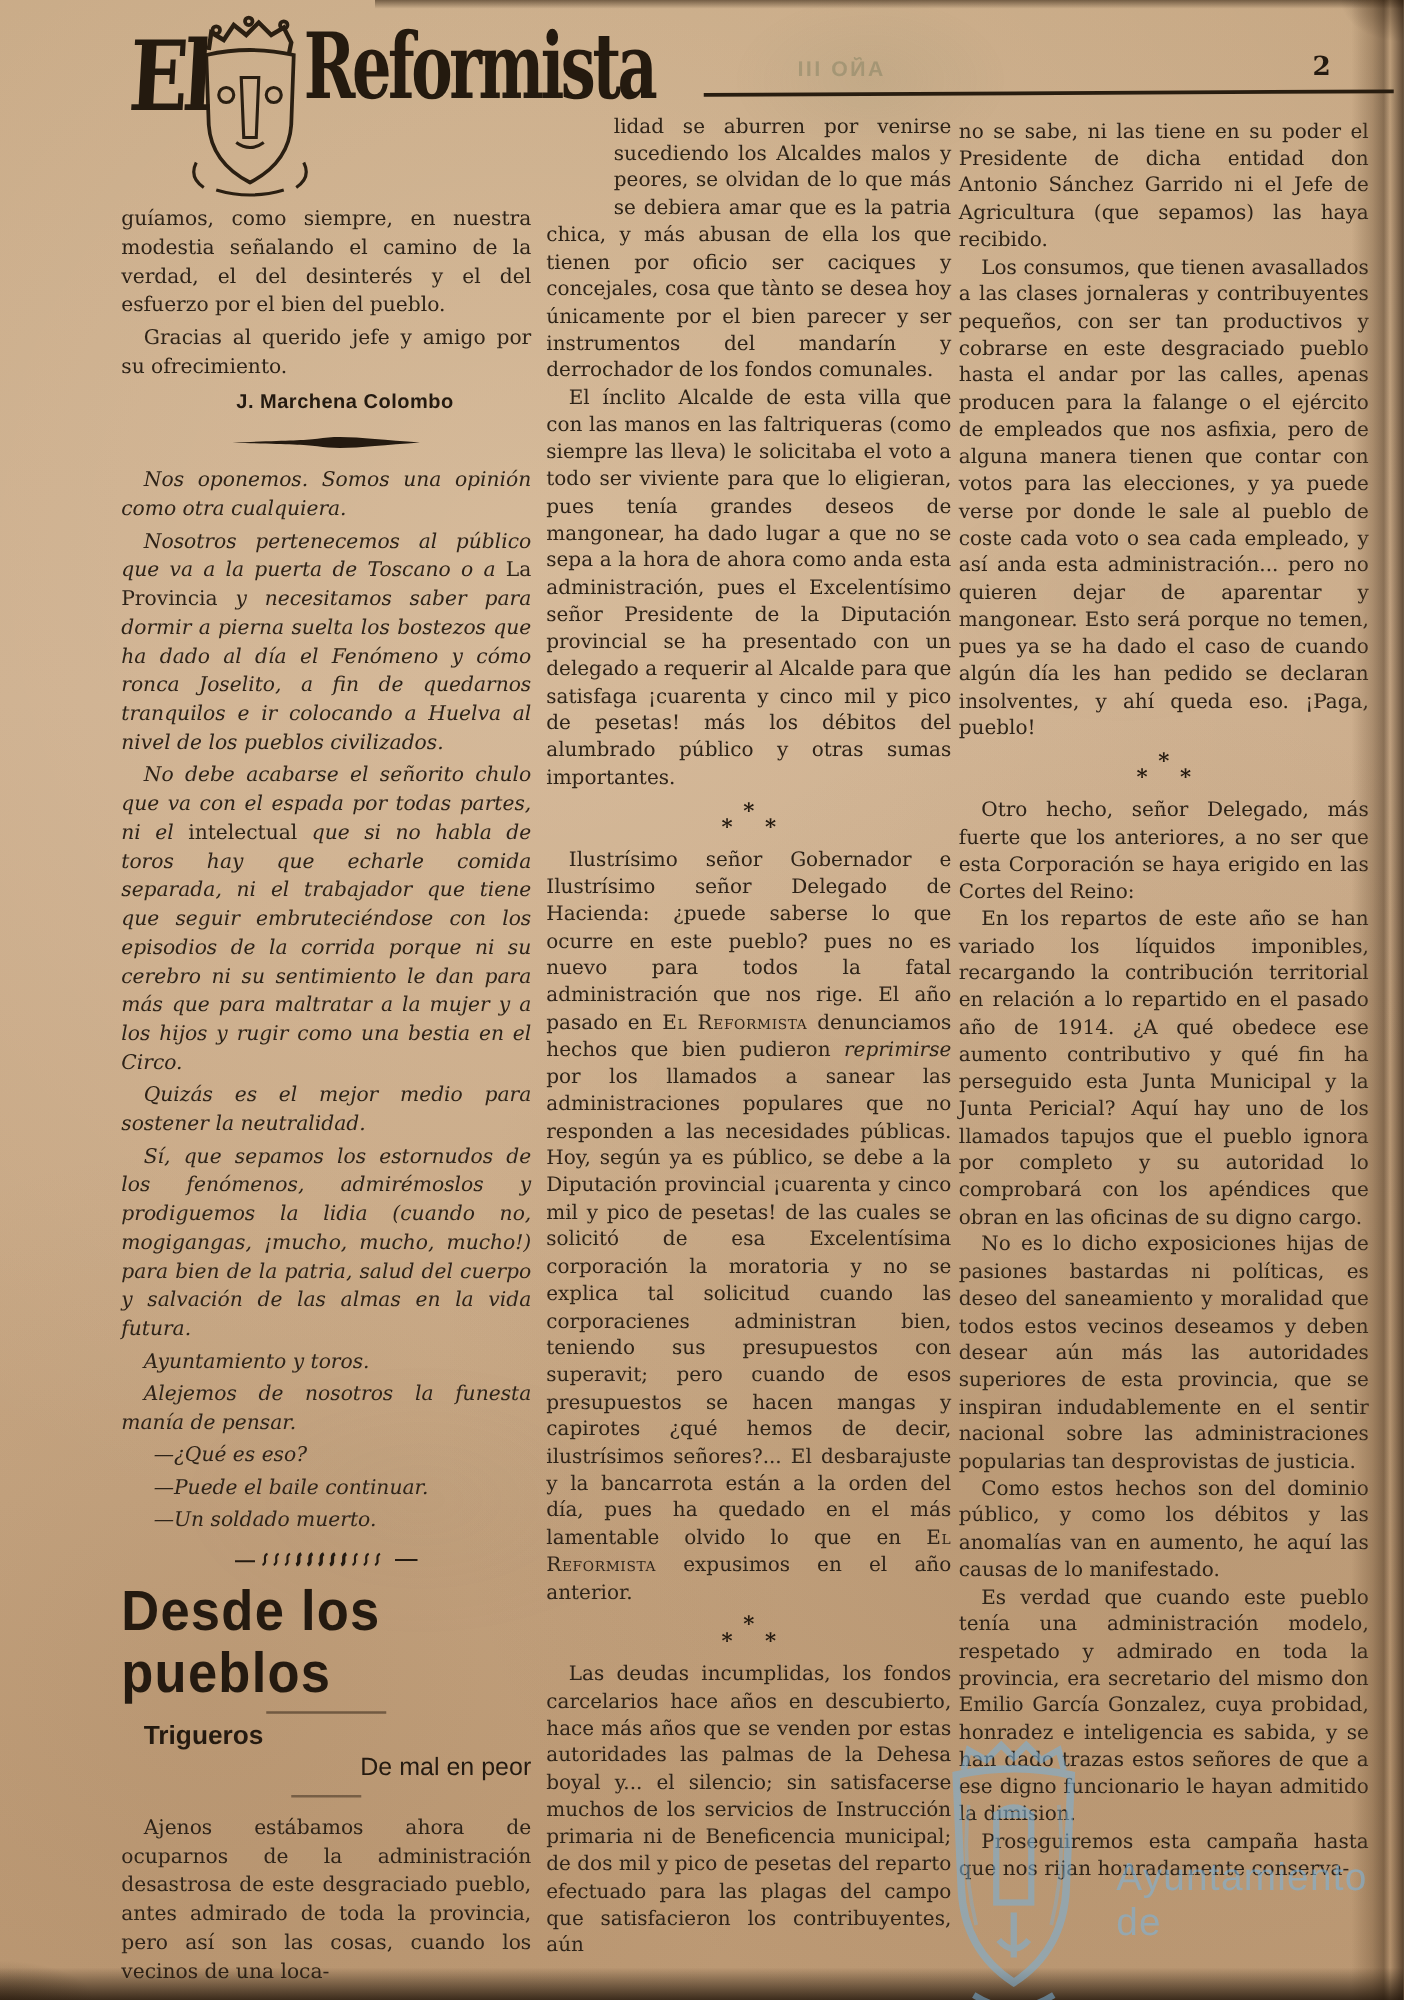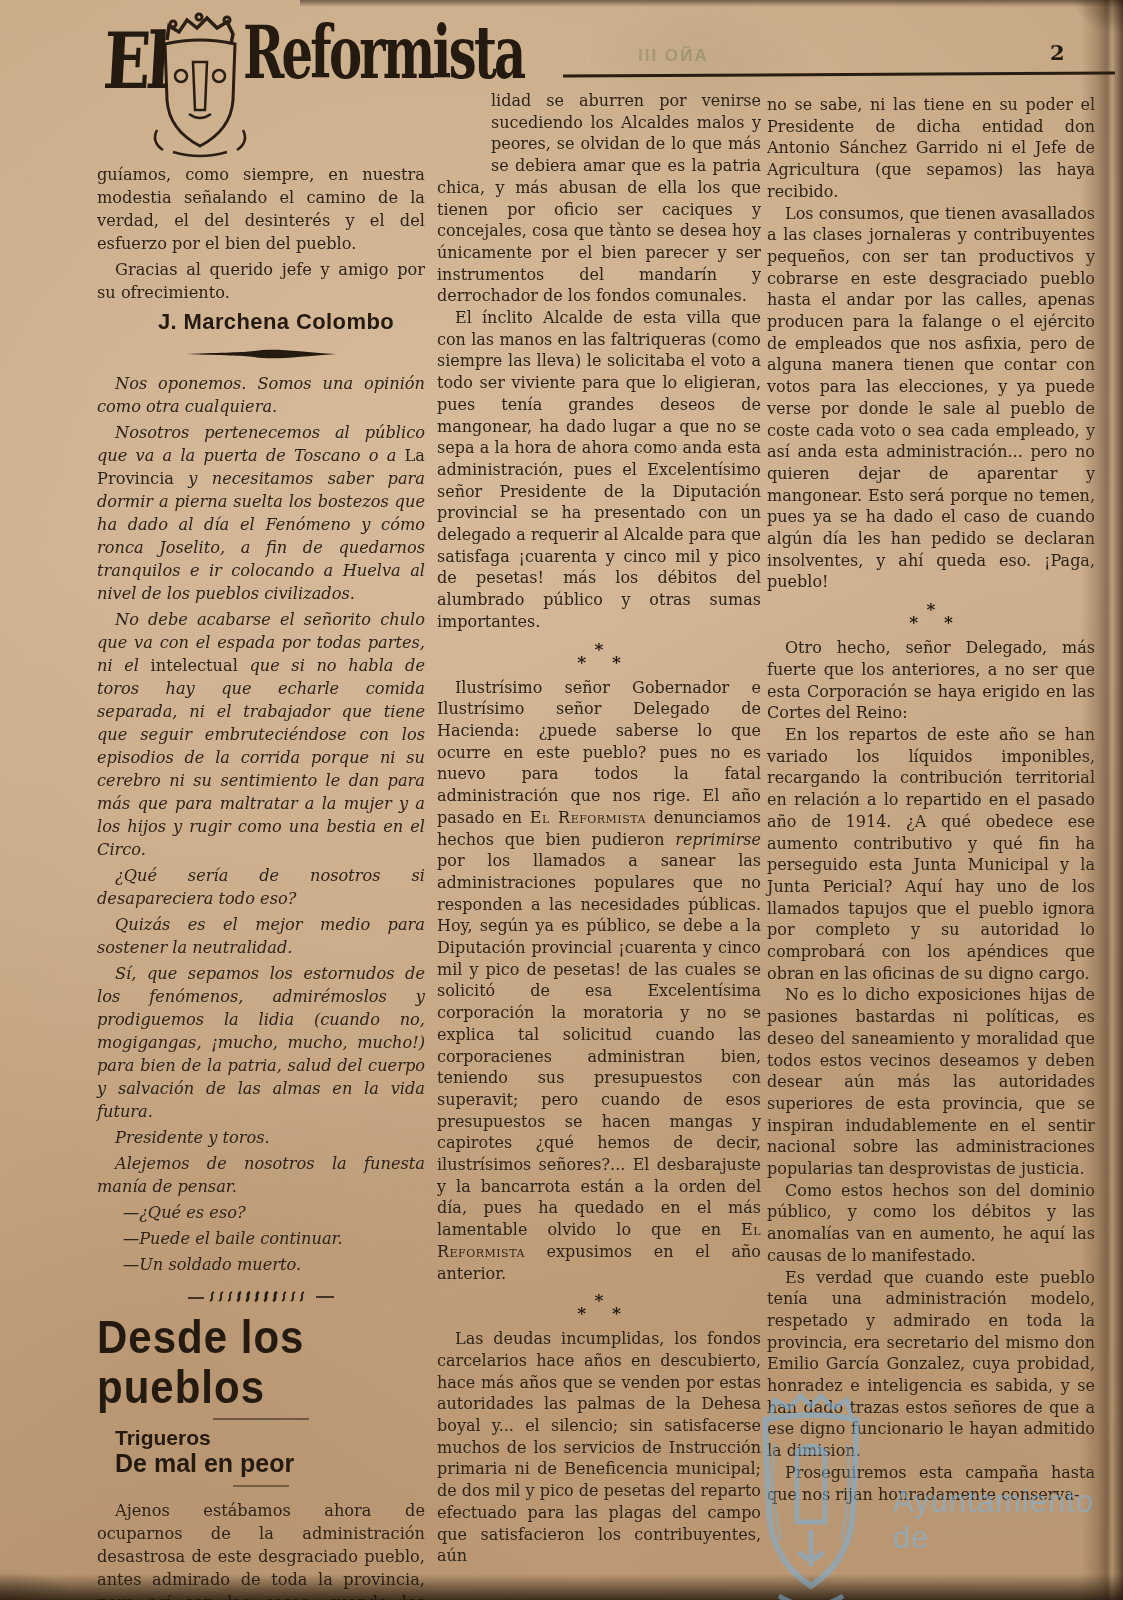--- a/index.html
+++ b/index.html
@@ -52,37 +52,37 @@
   .col p.dlg{text-indent:26px;}
   #col1{left:97px;top:163px;width:328px;font-size:16.2px;line-height:23px;}
   #col1 p{margin-bottom:3px;}
   #col2{left:437px;top:90px;width:324px;font-size:16px;line-height:21.7px;}
   #col3{left:767px;top:94px;width:328px;font-size:16px;line-height:21.7px;}
   .rm{font-style:normal;}
   .it{font-style:italic;}
   .sc{font-variant:small-caps;letter-spacing:.5px;}
   .mast-spacer{float:left;width:54px;height:66px;}
 
-  .sig{font-family:"Liberation Sans",sans-serif;font-weight:bold;font-size:22px;
+  .sig{font-family:"Liberation Sans",sans-serif;font-weight:bold;font-size:16px;
       text-align:center;text-indent:0 !important;margin:6px 0 2px 30px !important;letter-spacing:.4px;color:#241a10;}
 
   .orn{text-align:center;margin:8px 0;}
   .orn svg{vertical-align:middle;}
   .asterism{text-align:center;color:#241a10;font-weight:bold;margin:10px 0 8px;}
   .asterism .t{display:block;font-size:17px;line-height:12px;}
   .asterism .b{display:block;font-size:17px;line-height:14px;letter-spacing:10px;padding-left:10px;}
 
   .h1wrap{margin:10px 0 6px;text-align:left;}
   .h1txt{font-family:"Liberation Sans",sans-serif;font-weight:bold;font-size:42px;line-height:46px;
       letter-spacing:1px;color:#241a10;transform:scaleY(1.08);display:inline-block;text-indent:0;}
   .h1rule{width:96px;height:2px;background:rgba(52,38,24,.55);margin:9px auto 0;}
   .h2l{font-family:"Liberation Sans",sans-serif;font-weight:bold;font-size:21px;color:#241a10;
       text-align:left;margin:6px 0 4px;text-indent:0;}
-  .h2c{font-family:"Liberation Sans",sans-serif;font-weight:bold;font-size:25px;color:#241a10;
-      text-align:left;margin:4px 0 0;text-indent:0;}
+  .h2c{font-family:"Liberation Sans",sans-serif;font-weight:normal;font-size:20px;color:#241a10;
+      text-align:right;margin:4px 0 0;text-indent:0;}
   .h2rule{width:56px;height:2px;background:rgba(52,38,24,.5);margin:10px auto 12px;}
 
   
   .wm{position:absolute;pointer-events:none;z-index:4;margin-left:48px;}
   .wm-crest{left:697px;top:1390px;width:132px;height:226px;opacity:.62;}
   .wm-line1{left:845px;top:1484px;font-family:"Liberation Sans",sans-serif;font-size:31px;
       color:rgba(125,178,216,.60);letter-spacing:1px;}
   .wm-line2{left:841px;top:1522px;font-family:"Liberation Sans",sans-serif;font-weight:bold;font-size:47px;
       color:rgba(118,172,214,.68);letter-spacing:5px;}
 </style>
@@ -119,24 +119,23 @@
   <div class="col" id="col1">
       <p class="np"><span>guíamos, como siempre, en nuestra modestia señalando el camino de la verdad, el del desinterés y el del esfuerzo por el bien del pueblo.</span></p>
       <p class=""><span>Gracias al querido jefe y amigo por su ofrecimiento.</span></p>
       <p class="sig"><span>J. Marchena Colombo</span></p>
       <div class="orn"><svg width="150" height="12" viewBox="0 0 150 12">
           <path fill="#241a10" d="M0 6 C40 4.5,55 4.5,68 3 C88 -0.5,112 3.5,150 6 C112 8.5,88 12.5,68 9 C55 7.5,40 7.5,0 6 Z"></path>
         </svg></div>
       <p class="itp"><span>Nos oponemos. Somos una opinión como otra cualquiera.</span></p>
       <p class="itp"><span>Nosotros pertenecemos al público que va a la puerta de Toscano o a </span><span class="rm">La Provincia</span><span> y necesitamos saber para dormir a pierna suelta los bostezos que ha dado al día el Fenómeno y cómo ronca Joselito, a fin de quedarnos tranquilos e ir colocando a Huelva al nivel de los pueblos civilizados.</span></p>
       <p class="itp"><span>No debe acabarse el señorito chulo que va con el espada por todas partes, ni el </span><span class="rm">intelectual</span><span> que si no habla de toros hay que echarle comida separada, ni el trabajador que tiene que seguir embruteciéndose con los episodios de la corrida porque ni su cerebro ni su sentimiento le dan para más que para maltratar a la mujer y a los hijos y rugir como una bestia en el Circo.</span></p>
-      <p class="itp"><span>¿Qué sería de nosotros si desapareciera todo eso?</span></p>
       <p class="itp"><span>Quizás es el mejor medio para sostener la neutralidad.</span></p>
       <p class="itp"><span>Sí, que sepamos los estornudos de los fenómenos, admirémoslos y prodiguemos la lidia (cuando no, mogigangas, ¡mucho, mucho, mucho!) para bien de la patria, salud del cuerpo y salvación de las almas en la vida futura.</span></p>
-      <p class="itp"><span>Presidente y toros.</span></p>
+      <p class="itp"><span>Ayuntamiento y toros.</span></p>
       <p class="itp"><span>Alejemos de nosotros la funesta manía de pensar.</span></p>
       <p class="itp dlg"><span>—¿Qué es eso?</span></p>
       <p class="itp dlg"><span>—Puede el baile continuar.</span></p>
       <p class="itp dlg"><span>—Un soldado muerto.</span></p>
       <div class="orn"><svg width="150" height="14" viewBox="0 0 150 14">
           <g stroke="#241a10" fill="none">
             <path d="M2 8 L18 8" stroke-width="1.6"></path>
             <path d="M24 11 C 29 9, 23 4, 28 2" stroke-width="1.7"></path>
             <path d="M33 11 C 38 9, 32 4, 37 2" stroke-width="1.7"></path>
             <path d="M42 11 C 47 9, 41 4, 46 2" stroke-width="1.7"></path>

